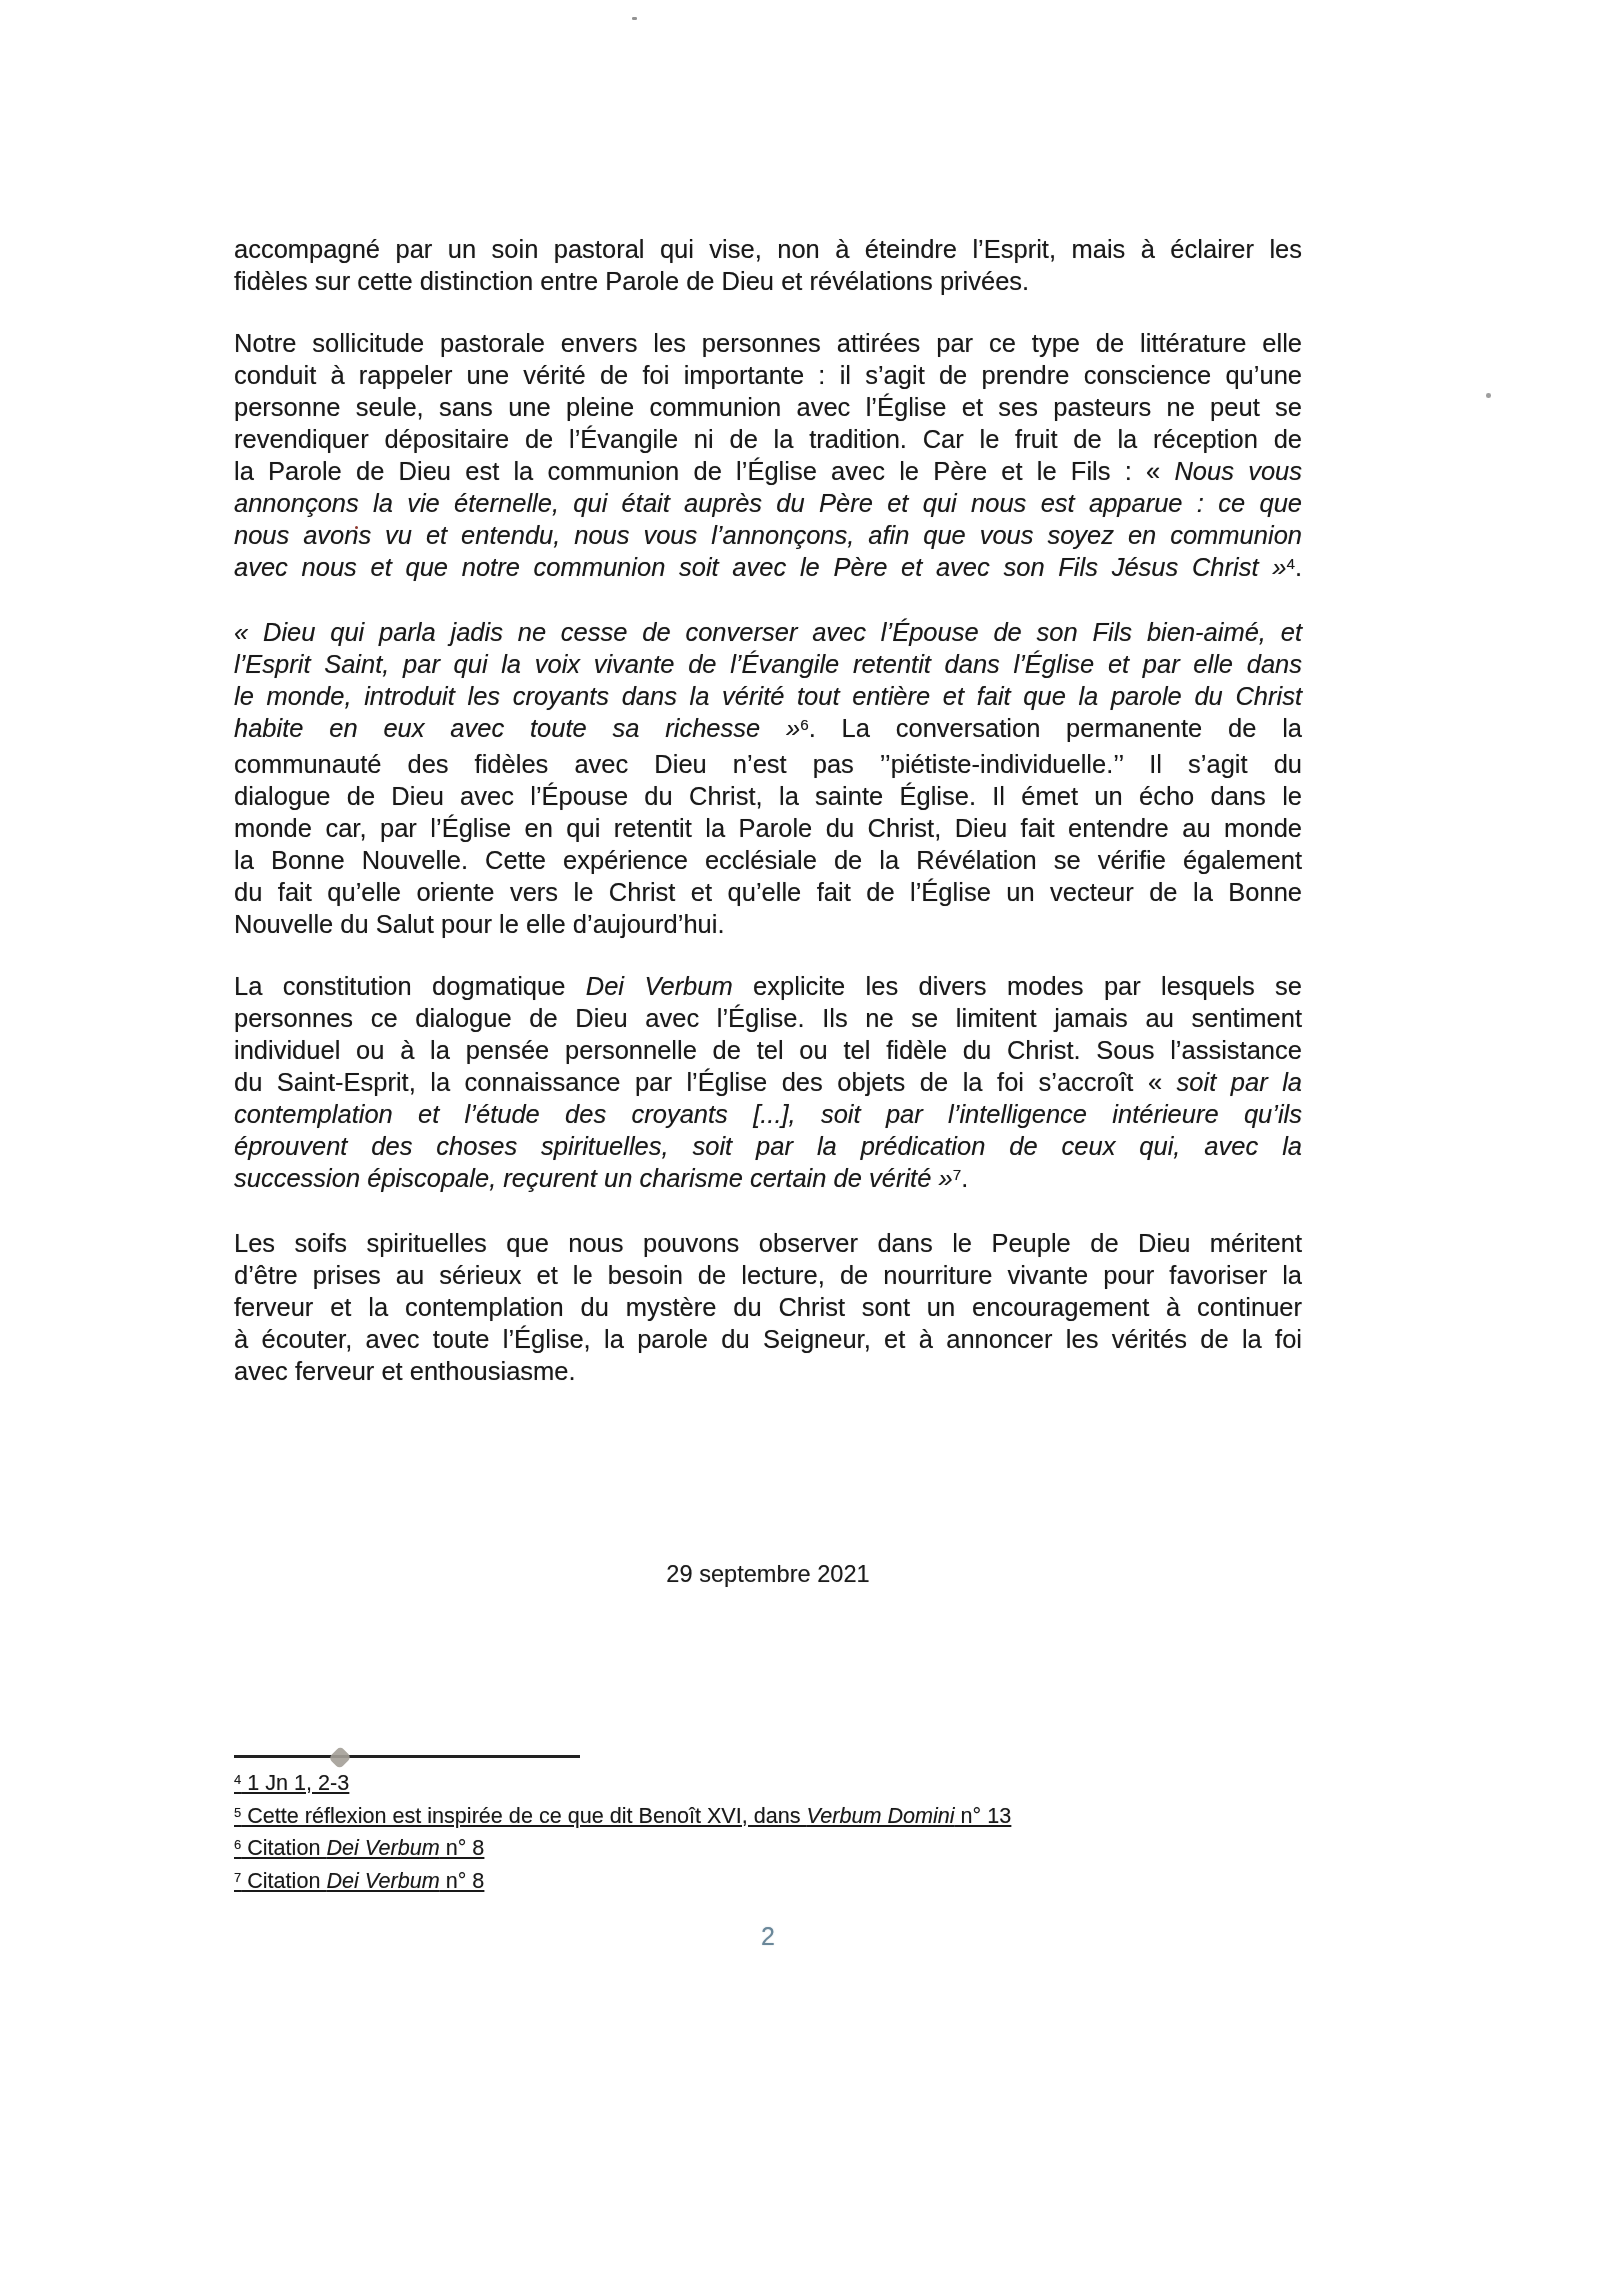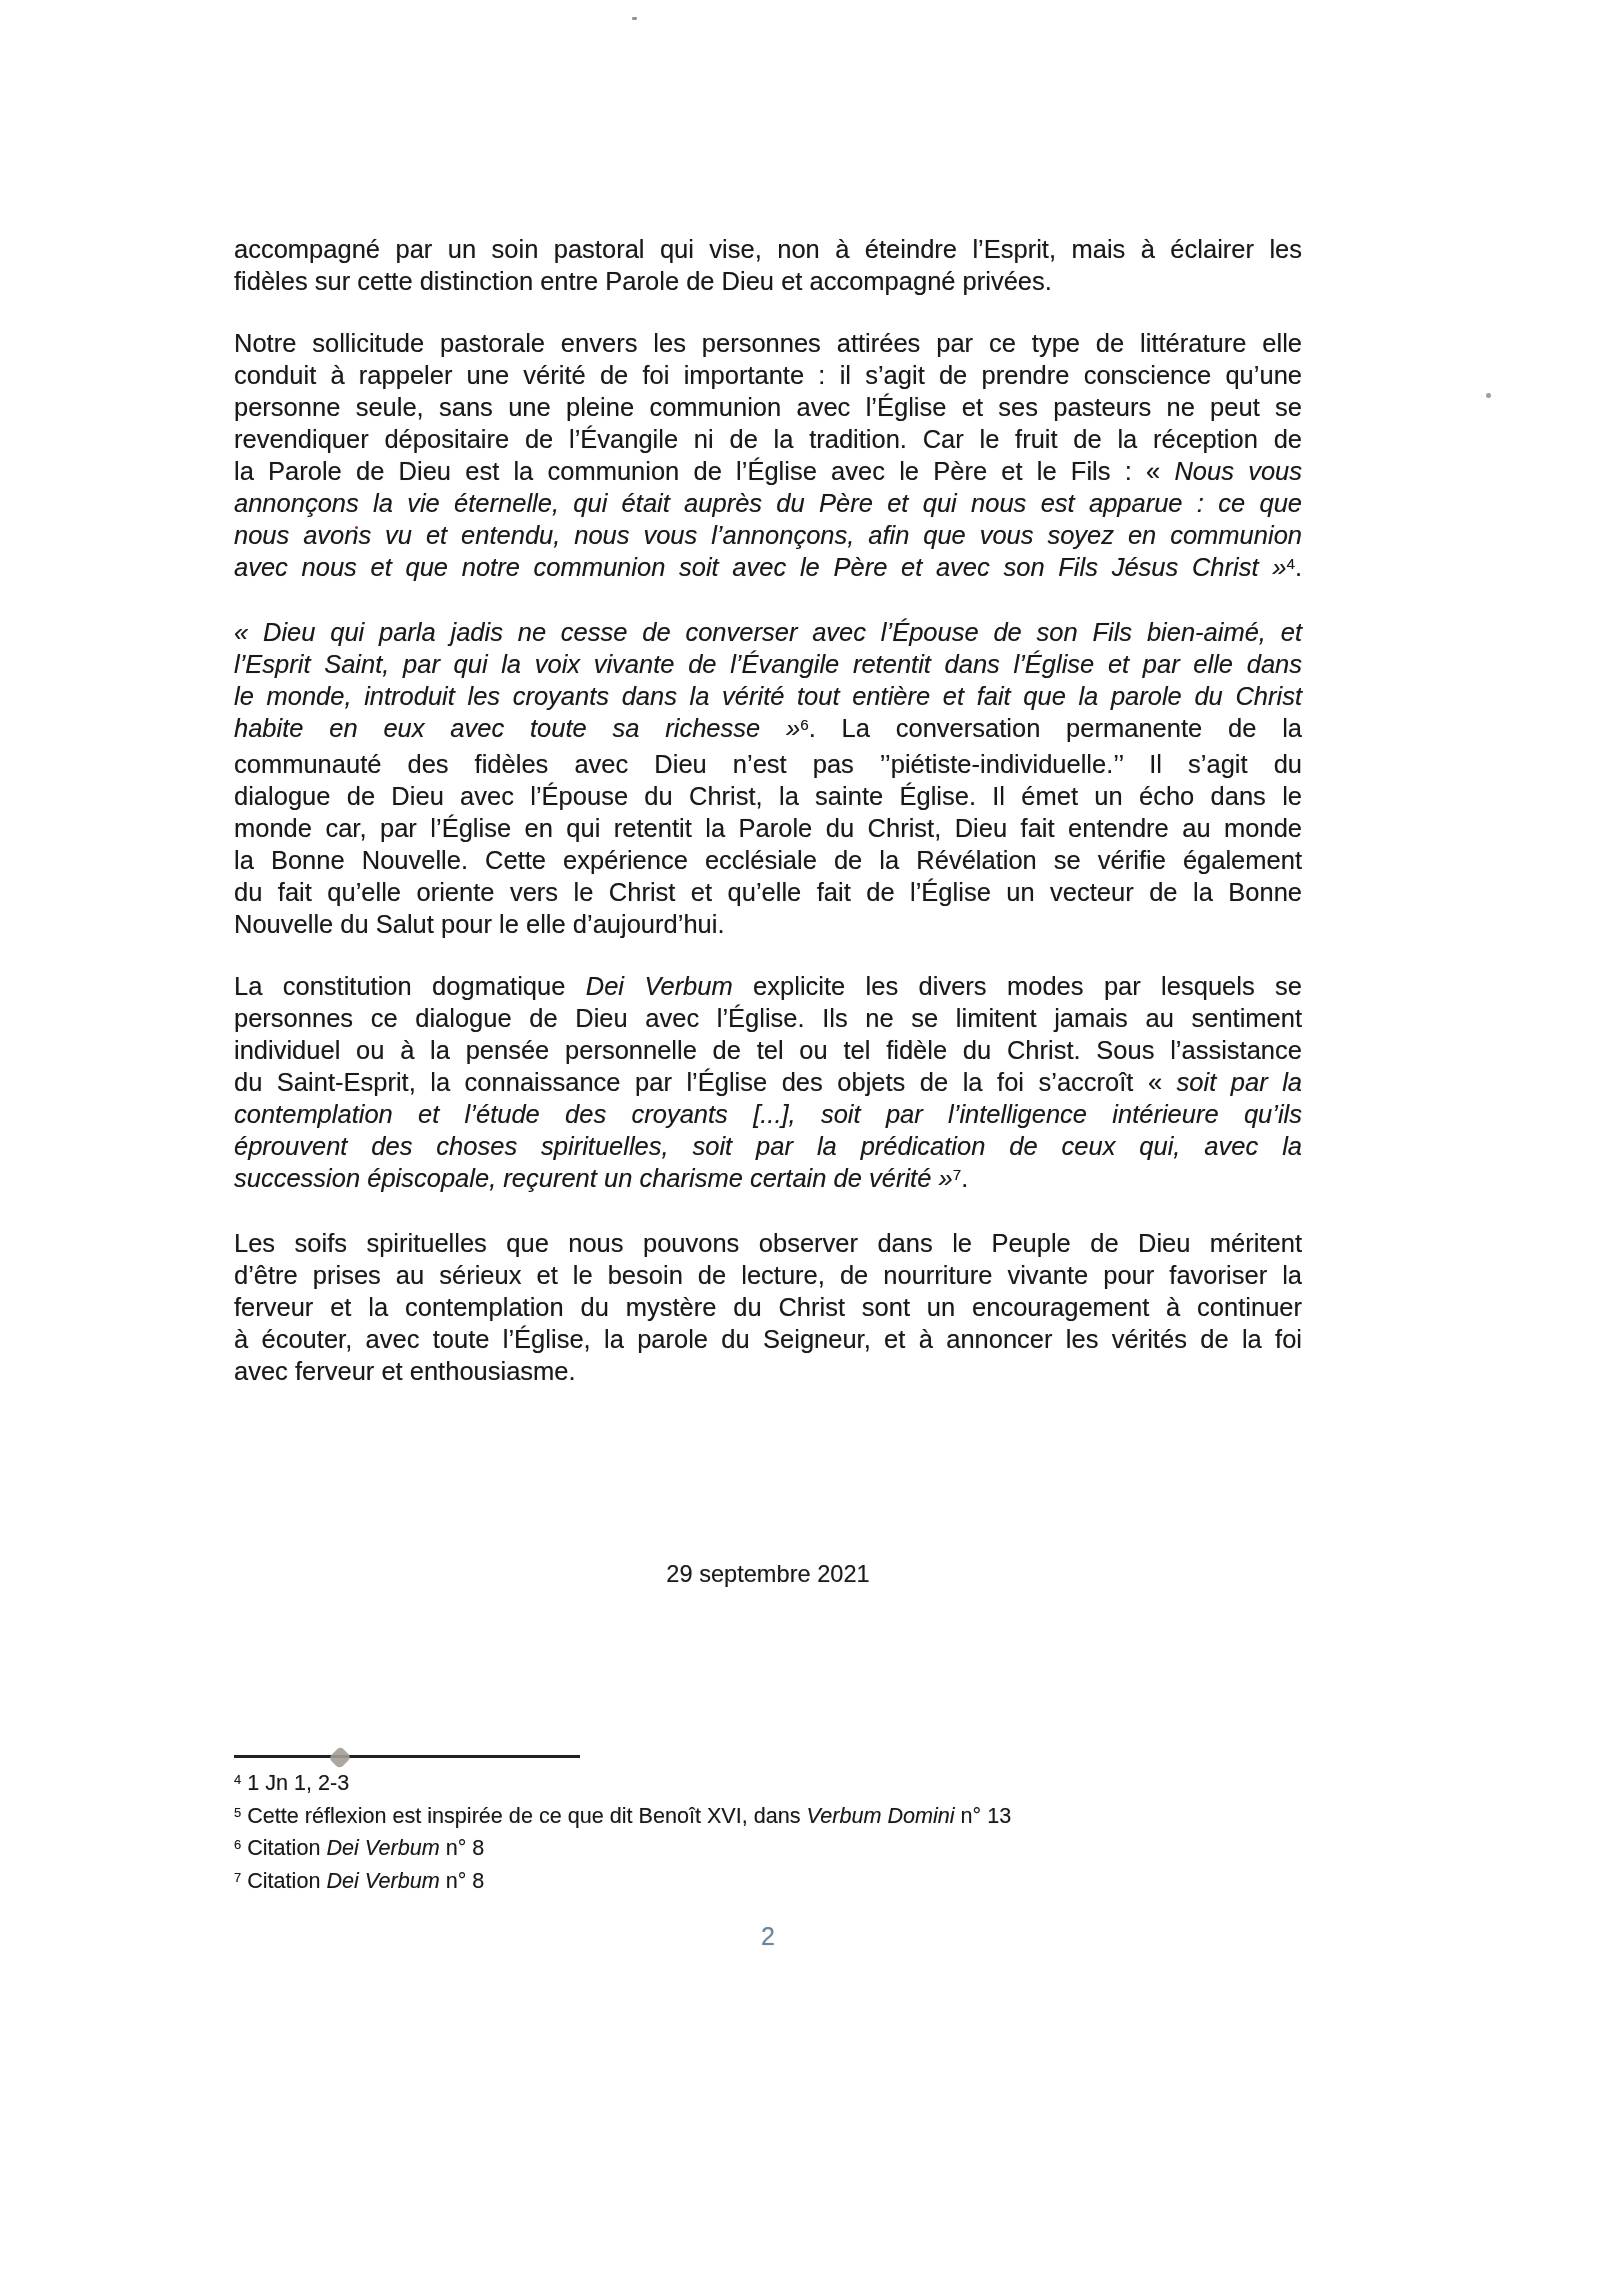--- a/index.html
+++ b/index.html
@@ -29,40 +29,40 @@
   .footnotes{
     position:absolute;left:234px;top:1755px;width:1068px;
     font-size:21.6px;line-height:29.5px;
     text-shadow:0 0 0.7px rgba(25,25,25,.4);
   }
   .fnrule{position:relative;width:346px;height:3.3px;background:#212121;margin:0 0 9.8px 0;}
   .fnrule .blob{
     position:absolute;left:98px;top:-6.5px;width:15.7px;height:17px;
     background:#a39e97;transform:rotate(45deg);border-radius:4.6px;opacity:.9;
   }
-  .fn{white-space:nowrap;}
+  .fn{white-space:nowrap;text-decoration:underline;}
   .pagenum{
     position:absolute;left:234px;top:1923px;width:1068px;
     text-align:center;font-size:25px;line-height:26px;
     text-shadow:0 0 1.3px rgba(110,140,160,.5);
   }
   .speck{position:absolute;border-radius:50%;}
   .speck.a1{left:632px;top:17px;width:5.2px;height:2.6px;background:#787878;opacity:.8;border-radius:1.3px;}
   .speck.a2{left:1486px;top:393px;width:4.6px;height:4.6px;background:#8d8d8d;opacity:.85;}
   .speck.a3{left:355px;top:526px;width:3.3px;height:3.3px;background:#7e2016;opacity:.9;}
 </style>
 </head>
 <body>
 
 <div class="page">
 
   <div class="content">
       <div class="para">
         <div class="line jl"><span>accompagné par un soin pastoral qui vise, non à éteindre l’Esprit, mais à éclairer les</span></div>
-        <div class="line"><span>fidèles sur cette distinction entre Parole de Dieu et accompagné privées.</span></div>
+        <div class="line"><span>fidèles sur cette distinction entre Parole de Dieu et révélations privées.</span></div>
       </div>
       <div class="para">
         <div class="line jl"><span>Notre sollicitude pastorale envers les personnes attirées par ce type de littérature elle</span></div>
         <div class="line jl"><span>conduit à rappeler une vérité de foi importante : il s’agit de prendre conscience qu’une</span></div>
         <div class="line jl"><span>personne seule, sans une pleine communion avec l’Église et ses pasteurs ne peut se</span></div>
         <div class="line jl"><span>revendiquer dépositaire de l’Évangile ni de la tradition. Car le fruit de la réception de</span></div>
         <div class="line jl"><span>la Parole de Dieu est la communion de l’Église avec le Père et le Fils : « </span><em>Nous vous</em></div>
         <div class="line jl"><em>annonçons la vie éternelle, qui était auprès du Père et qui nous est apparue : ce que</em></div>
         <div class="line jl"><em>nous avons vu et entendu, nous vous l’annonçons, afin que vous soyez en communion</em></div>
         <div class="line jl"><em>avec nous et que notre communion soit avec le Père et avec son Fils Jésus Christ »</em><span class="sup">4</span><span>.</span></div>

